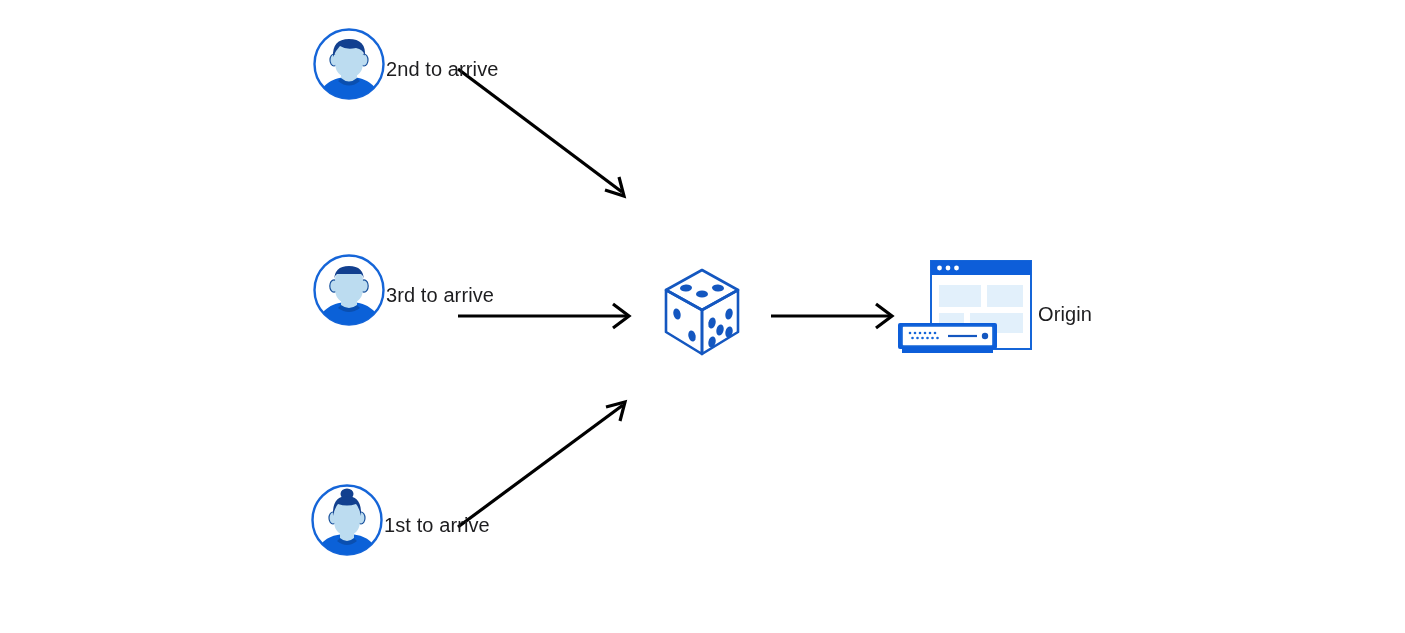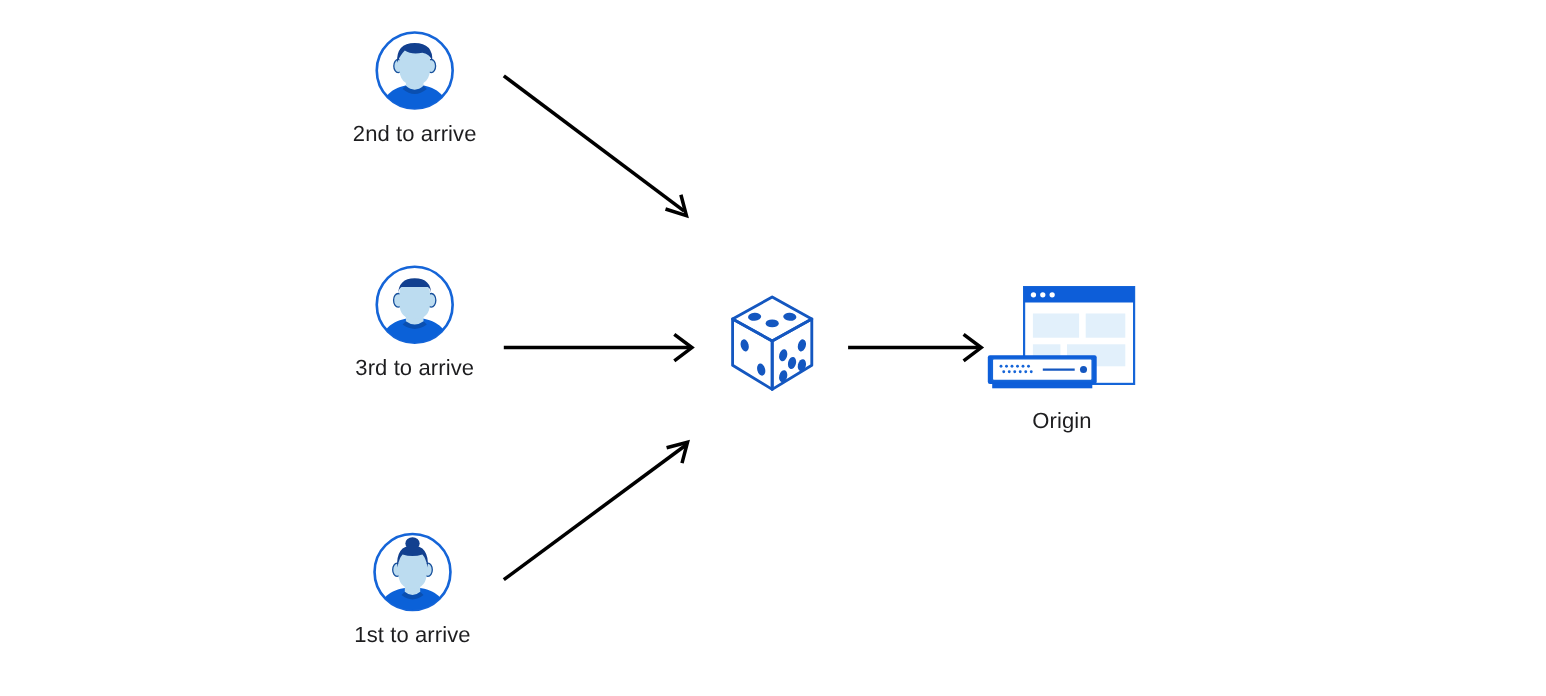--- a/index.html
+++ b/index.html
@@ -17,21 +17,21 @@
   #diagram-root {
     position: absolute;
     left: 0;
     top: 0;
     width: 1405px;
     height: 633px;
   }
   .node {
     position: absolute;
     display: flex;
-    flex-direction: column;
+    flex-direction: row;
     align-items: center;
   }
   .node-icon {
     display: block;
     line-height: 0;
   }
   .node-label {
     margin-top: 10px;
     font-size: 20px;
     color: #1d1d1f;
@@ -42,21 +42,21 @@
   .arrow-layer {
     position: absolute;
     left: 0;
     top: 0;
     width: 1405px;
     height: 633px;
     pointer-events: none;
   }
   
   #node-user-2nd { left: 312px; top: 27px; width: 130px; }
-  #node-user-3rd { left: 312px; top: 240px; width: 130px; text-align: center; }
+  #node-user-3rd { left: 312px; top: 253px; width: 130px; text-align: center; }
   #node-user-1st { left: 310px; top: 483px; width: 130px; align-items: center; }
   #node-dice     { left: 660px; top: 266px; width: 84px; }
   #node-origin   { left: 893px; top: 257px; width: 145px; }
 </style>
 </head>
 <body>
 
 <div id="diagram-root">
 
   <svg class="arrow-layer" viewBox="0 0 1405 633" width="1405" height="633">

